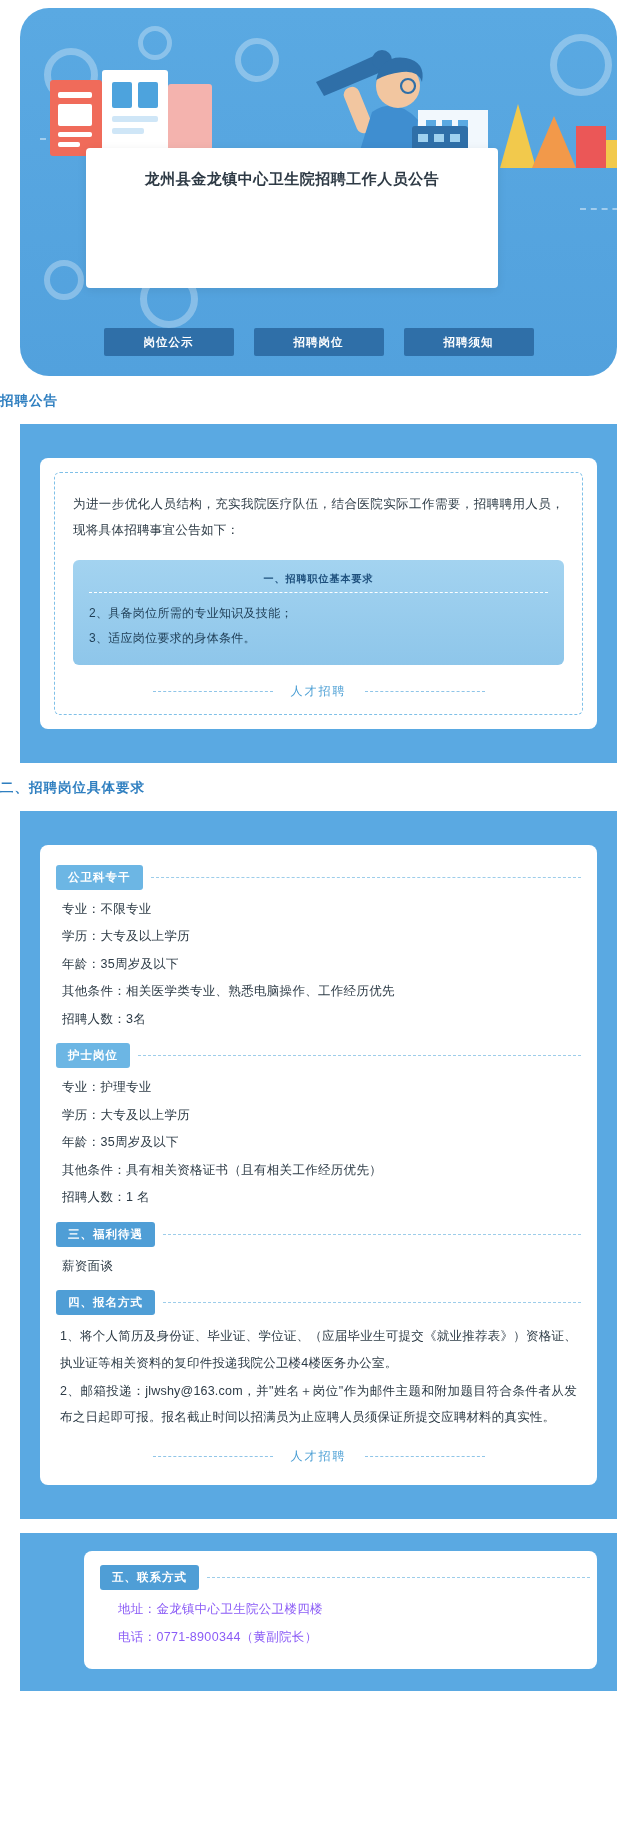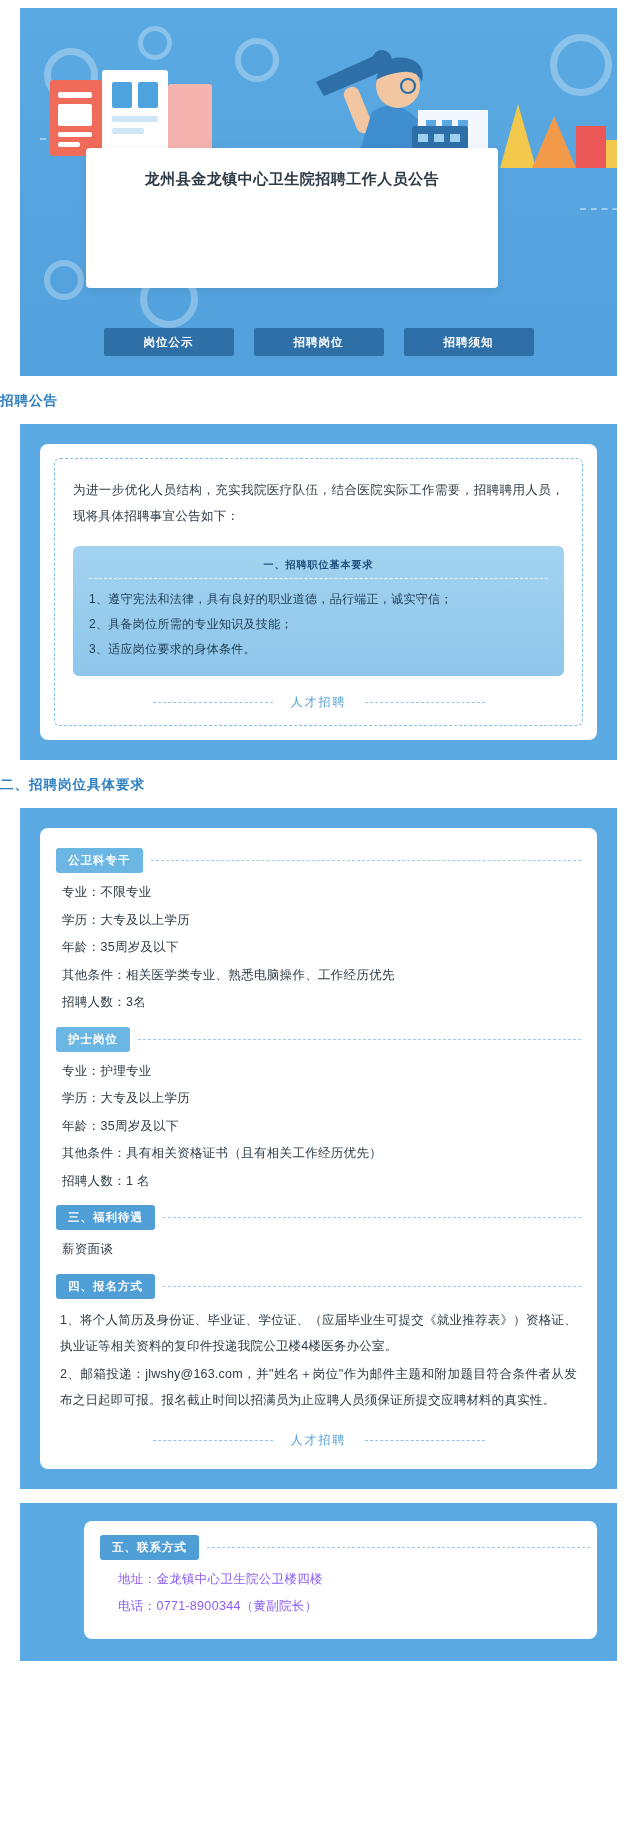--- a/index.html
+++ b/index.html
@@ -21,20 +21,21 @@
   }
 
   
   .hero {
     position: relative;
     margin: 0 20px;
     height: 368px;
     background: #59a8e0;
     background: linear-gradient(180deg, #5aa9e2 0%, #52a1dd 100%);
     overflow: hidden;
+    border-radius: 29px;
   }
   .gear {
     position: absolute;
     border-radius: 50%;
     border: 7px solid rgba(255,255,255,0.30);
     box-sizing: border-box;
   }
   .gear::before, .gear::after {
     content: "";
     position: absolute;
@@ -110,21 +111,21 @@
     font-size: 13.5px;
     font-weight: bold;
     letter-spacing: 1px;
     padding: 16px 0 14px 0;
   }
 
   
   .panel {
     margin: 0 20px;
     background: #5aa9e2;
-    padding: 20px 20px;
+    padding: 34px 20px;
     box-sizing: border-box;
   }
   .panel-inner {
     background: #ffffff;
     border-radius: 8px;
     padding: 14px;
     box-sizing: border-box;
   }
   .dashed-box {
     border: 1px dashed #7fc0e8;
@@ -322,21 +323,20 @@
 
   <div class="sec-heading">招聘公告</div>
 
   <div class="panel">
     <div class="panel-inner">
       <div class="dashed-box">
         <div class="para">为进一步优化人员结构，充实我院医疗队伍，结合医院实际工作需要，招聘聘用人员，现将具体招聘事宜公告如下：</div>
 
         <div class="subpanel">
           <div class="subpanel-title">一、招聘职位基本要求</div>
-          <div class="subpanel-item">1、遵守宪法和法律，具有良好的职业道德，品行端正，诚实守信；</div>
           <div class="subpanel-item">2、具备岗位所需的专业知识及技能；</div>
           <div class="subpanel-item">3、适应岗位要求的身体条件。</div>
         </div>
 
         <div class="ribbon">
           <span class="line"></span>
           <span class="txt">人才招聘</span>
           <span class="line"></span>
         </div>
       </div>

